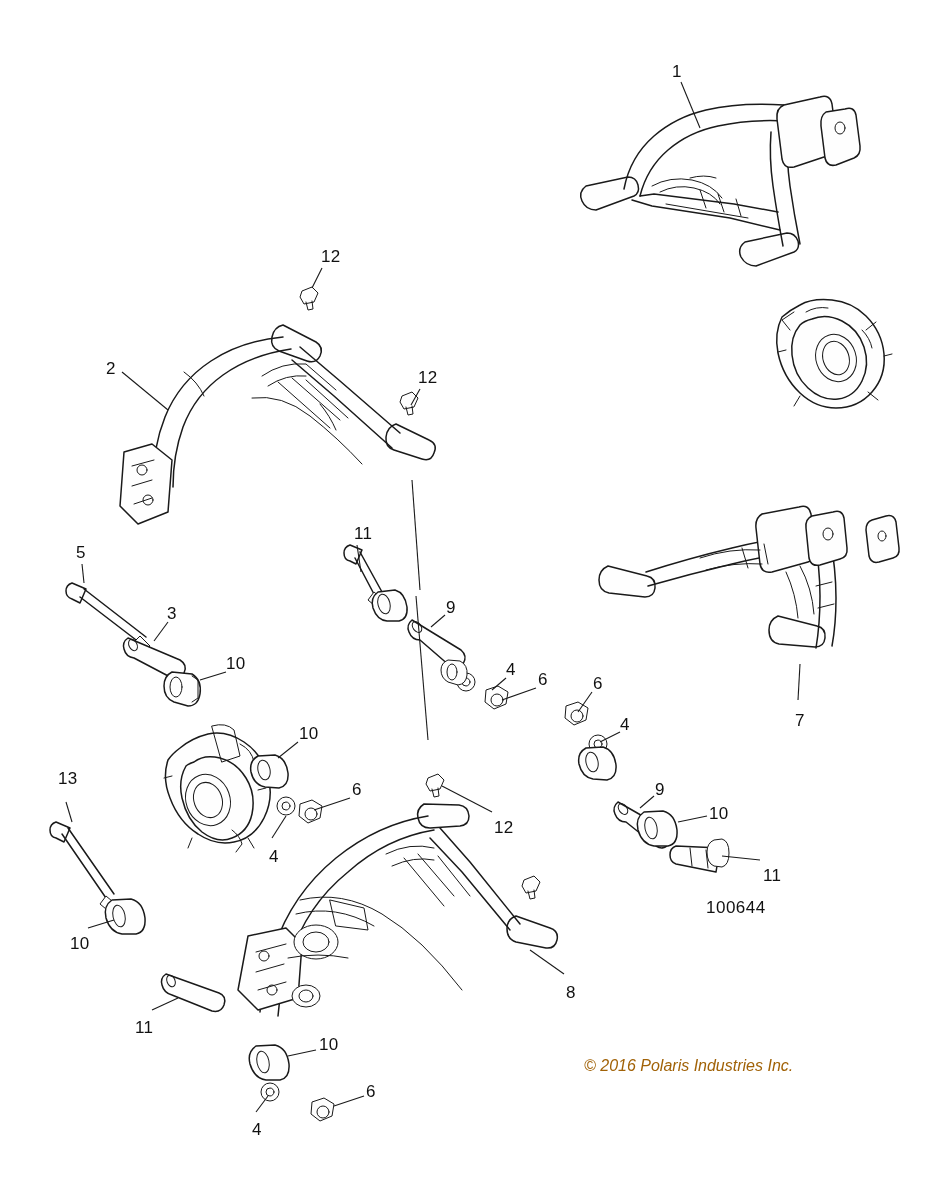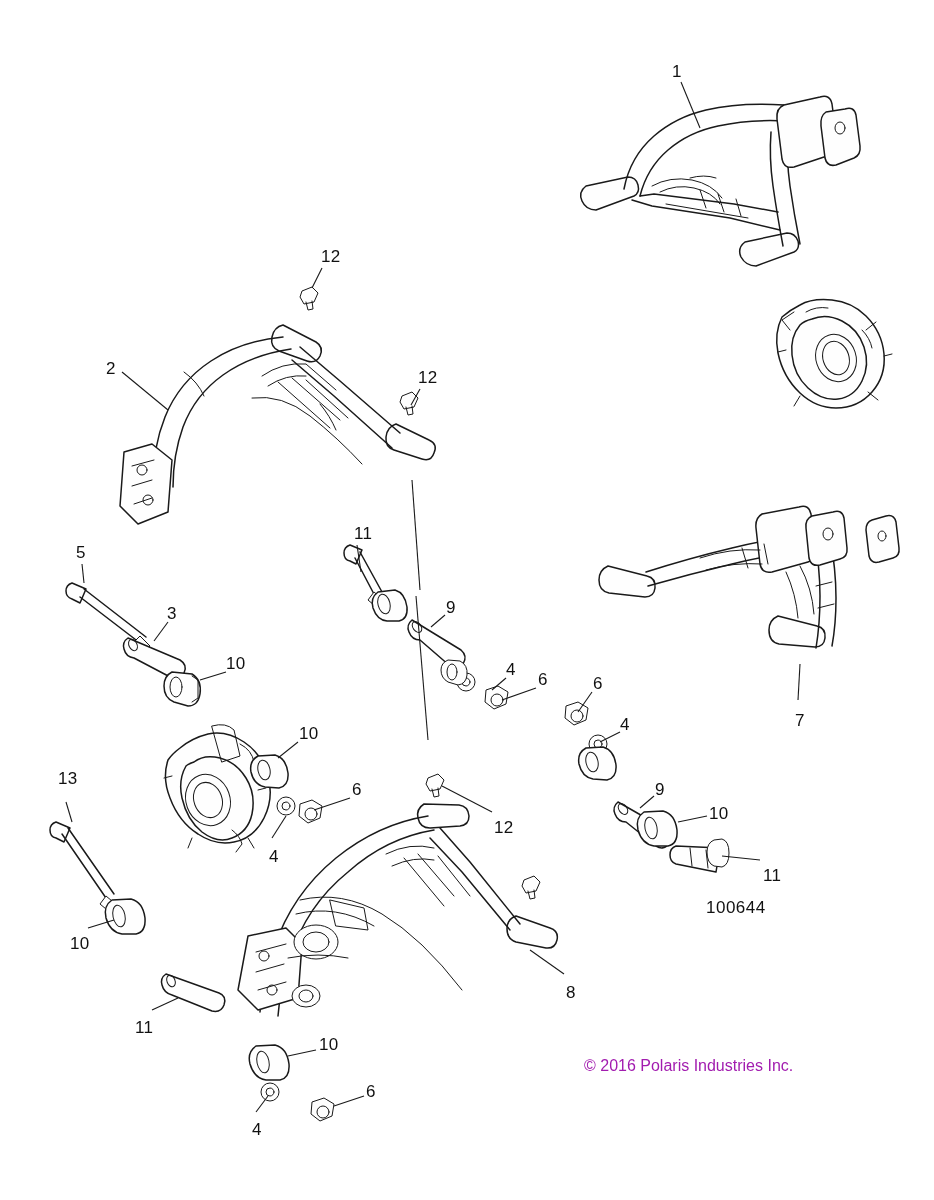--- a/index.html
+++ b/index.html
@@ -38,22 +38,23 @@
     position: absolute;
     font-family: "Liberation Sans", sans-serif;
     font-size: 17px;
     color: #111111;
     letter-spacing: 0.5px;
   }
   .copyright {
     position: absolute;
     font-family: "Liberation Sans", sans-serif;
     font-size: 16px;
-    color: #a21caf;
+    color: #a16207;
     white-space: nowrap;
+    font-style: italic;
   }
 </style>
 </head>
 <body>
 
 <div id="diagram-root">
 
   <svg class="art" viewBox="0 0 934 1200" xmlns="http://www.w3.org/2000/svg">
     <defs>
       <style>

